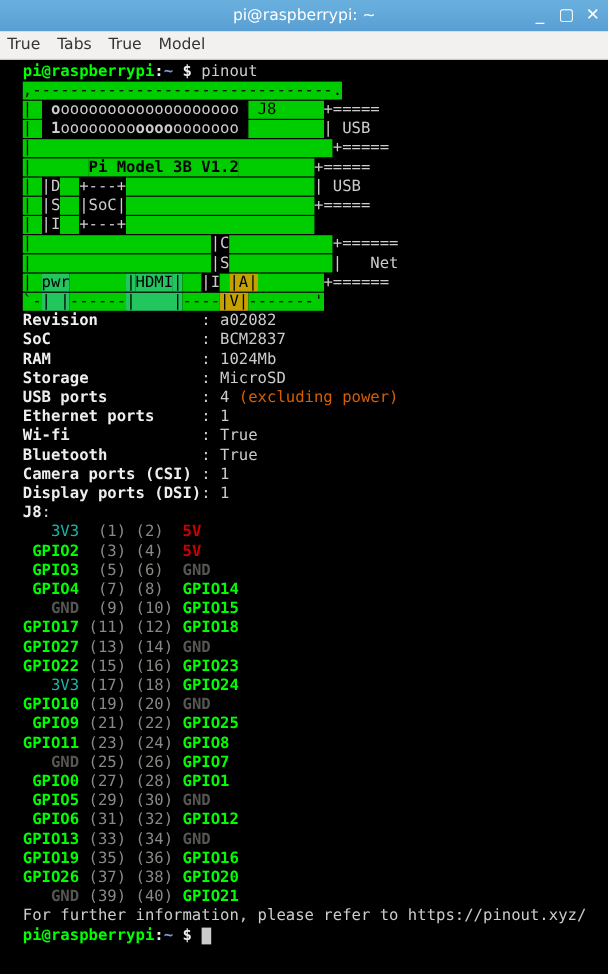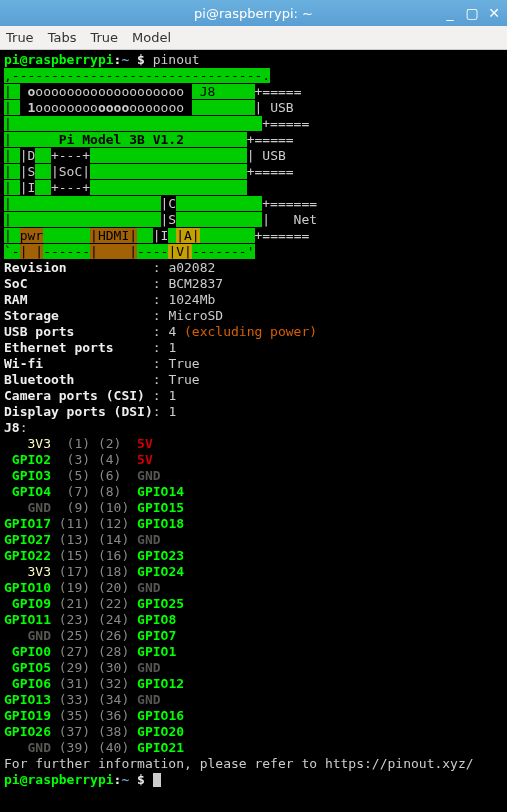--- a/index.html
+++ b/index.html
@@ -56,38 +56,38 @@
     font-family: "DejaVu Sans", Arial, sans-serif;
     font-size: 13px;
     color: #333;
     border-bottom: 1px solid #ccc;
   }
   .menubar .mitem { cursor: pointer; }
   .term {
     flex: 1;
     background: #000;
     color: #ccc;
-    padding: 2px 4px;
+    padding: 2px 19px;
     white-space: pre;
     overflow: hidden;
     line-height: 16px;
     font-size: 13px;
   }
   .c-bgreen { color: #00ff00; font-weight: bold; }
   .c-bblue  { color: #729fcf; font-weight: bold; }
   .c-red    { color: #cc0000; font-weight: bold; }
   .c-yellow { color: #c4a000; font-weight: bold; }
   .c-orange { color: #d75f00; margin-top: 20px; }
   .c-grey   { color: #888a85; }
   .c-dgrey  { color: #555753; font-weight: bold; }
   .c-white  { color: #eeeeec; font-weight: bold; }
-  .c-cyan   { color: #fef9c3; }
+  .c-cyan   { color: #14b8a6; }
 
   .bg-green { background: #00cd00; color: #000; }
-  .bg-white { background: #a16207; color: #000; }
+  .bg-white { background: #22c55e; color: #000; }
   .bg-yellow{ background: #c4a000; color: #000; }
   .bg-black { background: #000; color: #ccc; }
 
   .bold { font-weight: bold; }
 
   .cursor {
     display:inline-block;
     width: 8px;
     height: 14px;
     background:#ccc;

